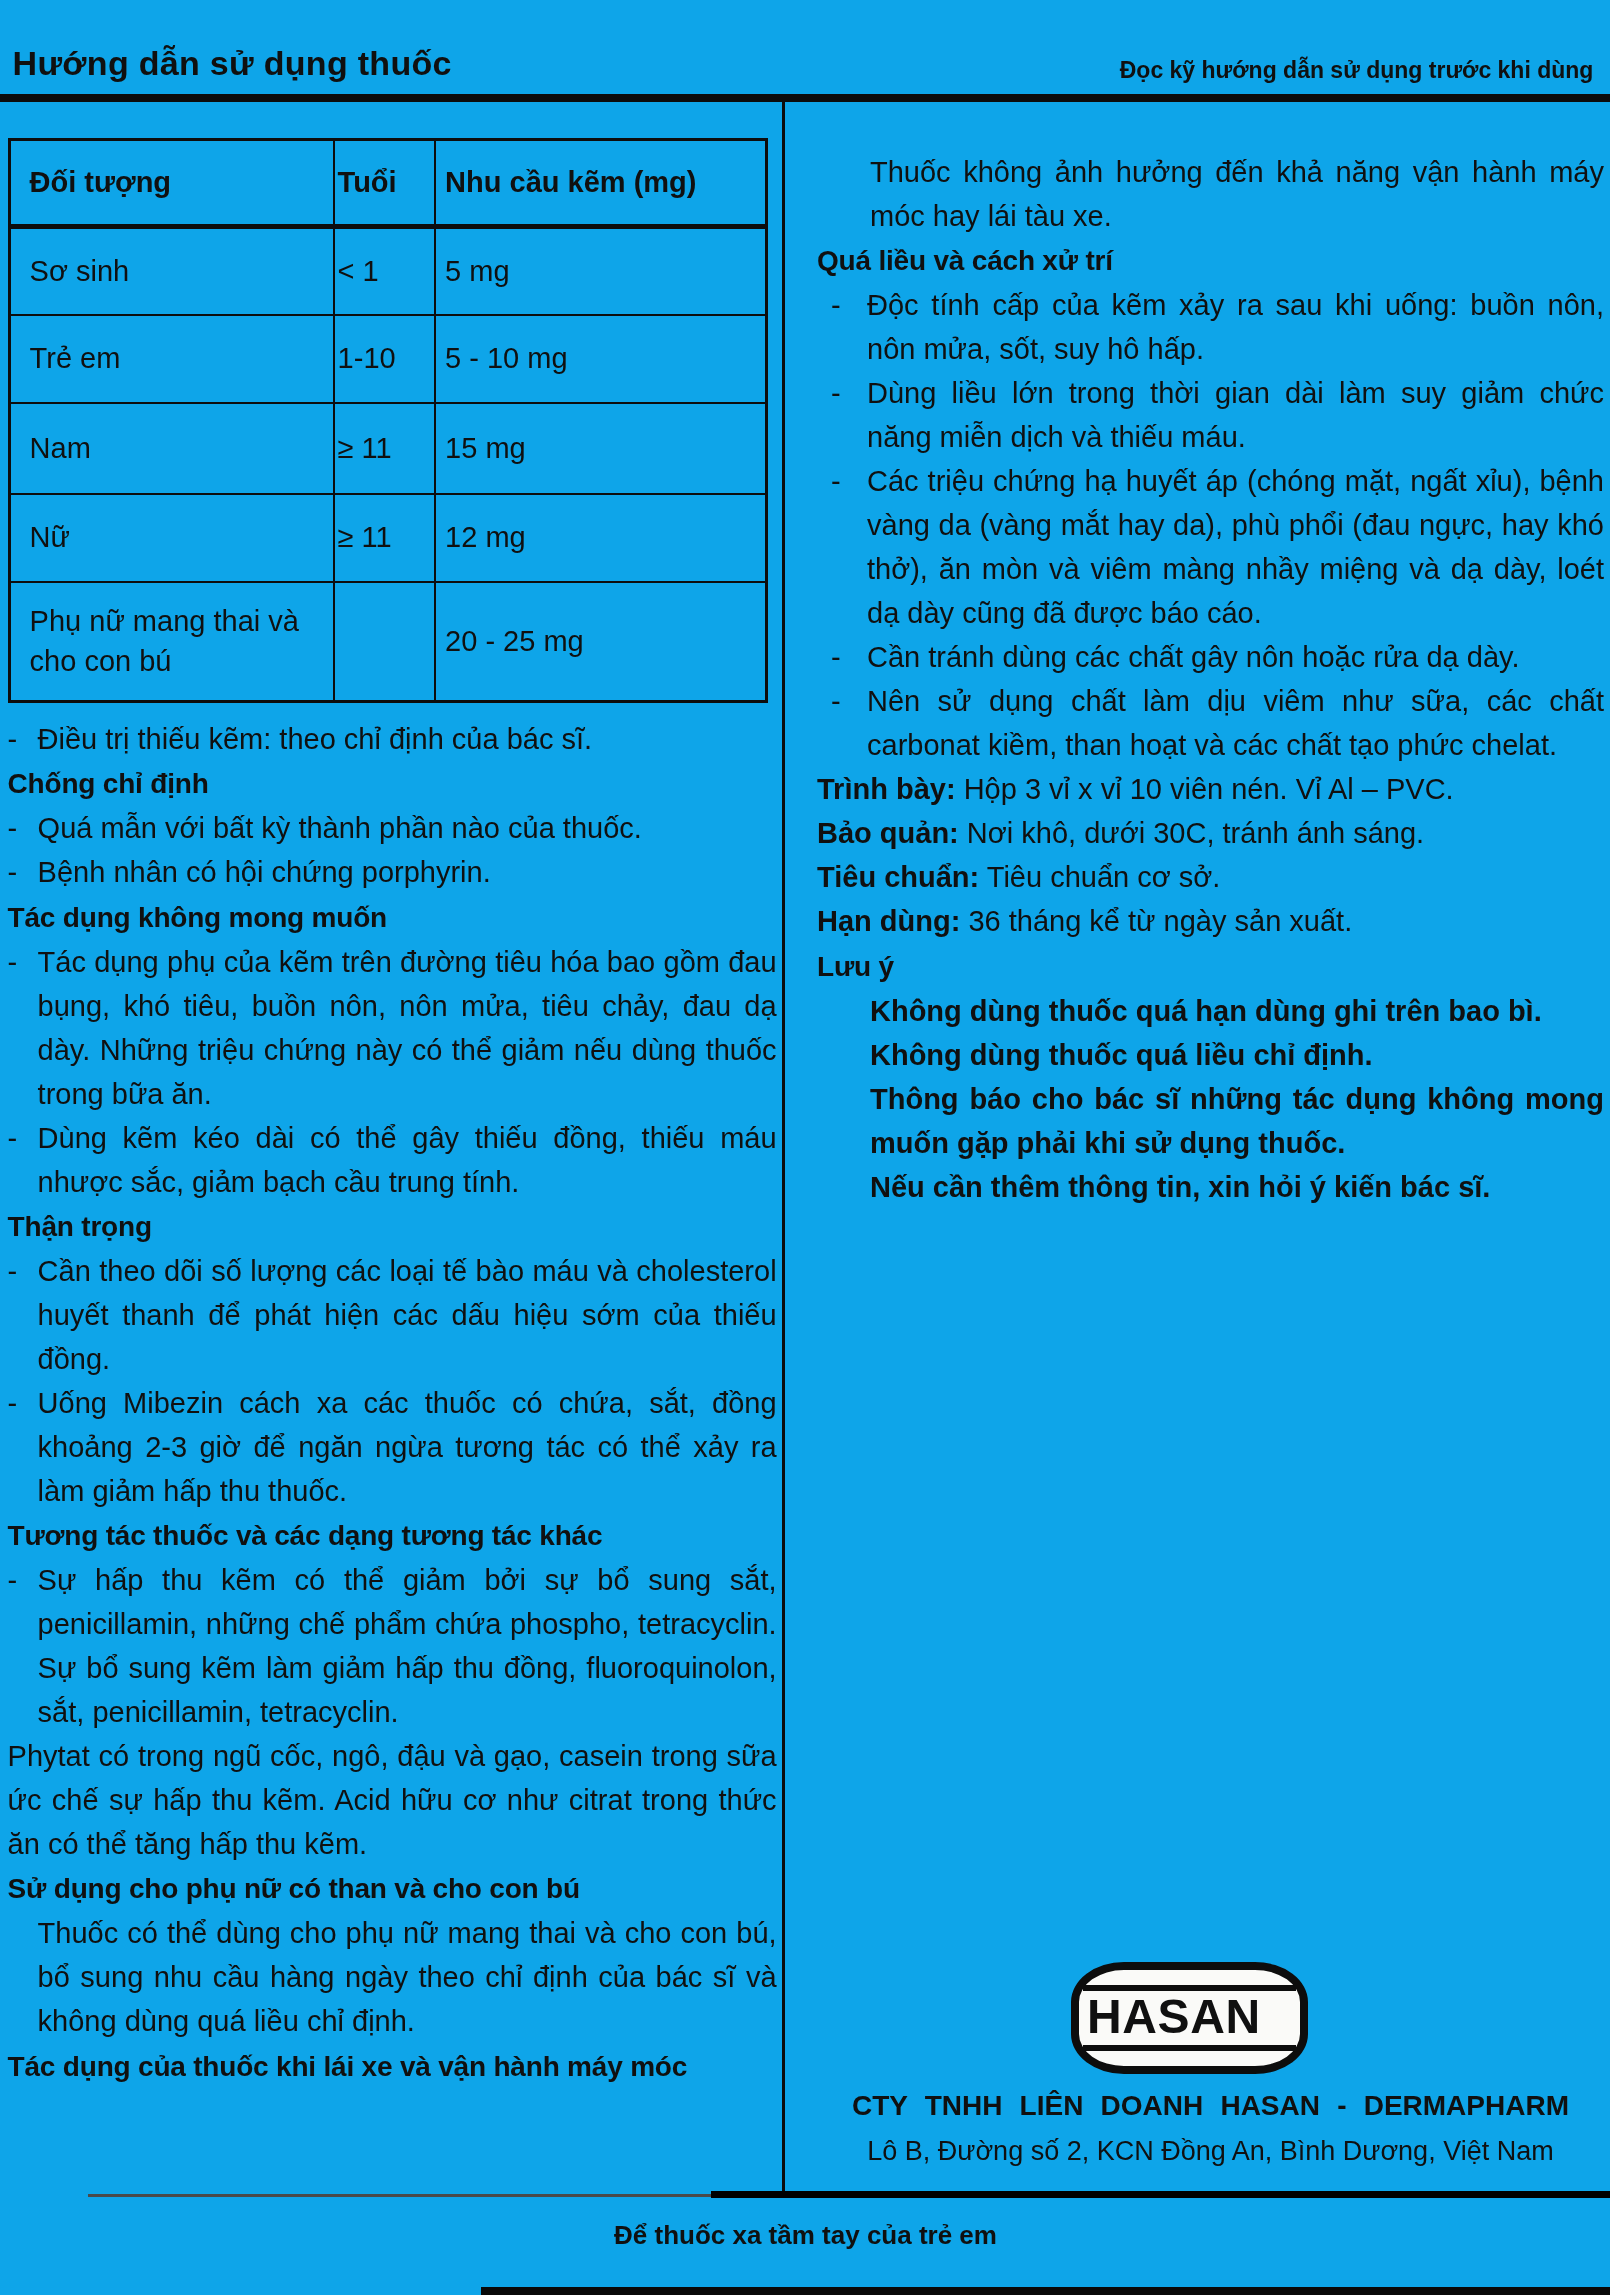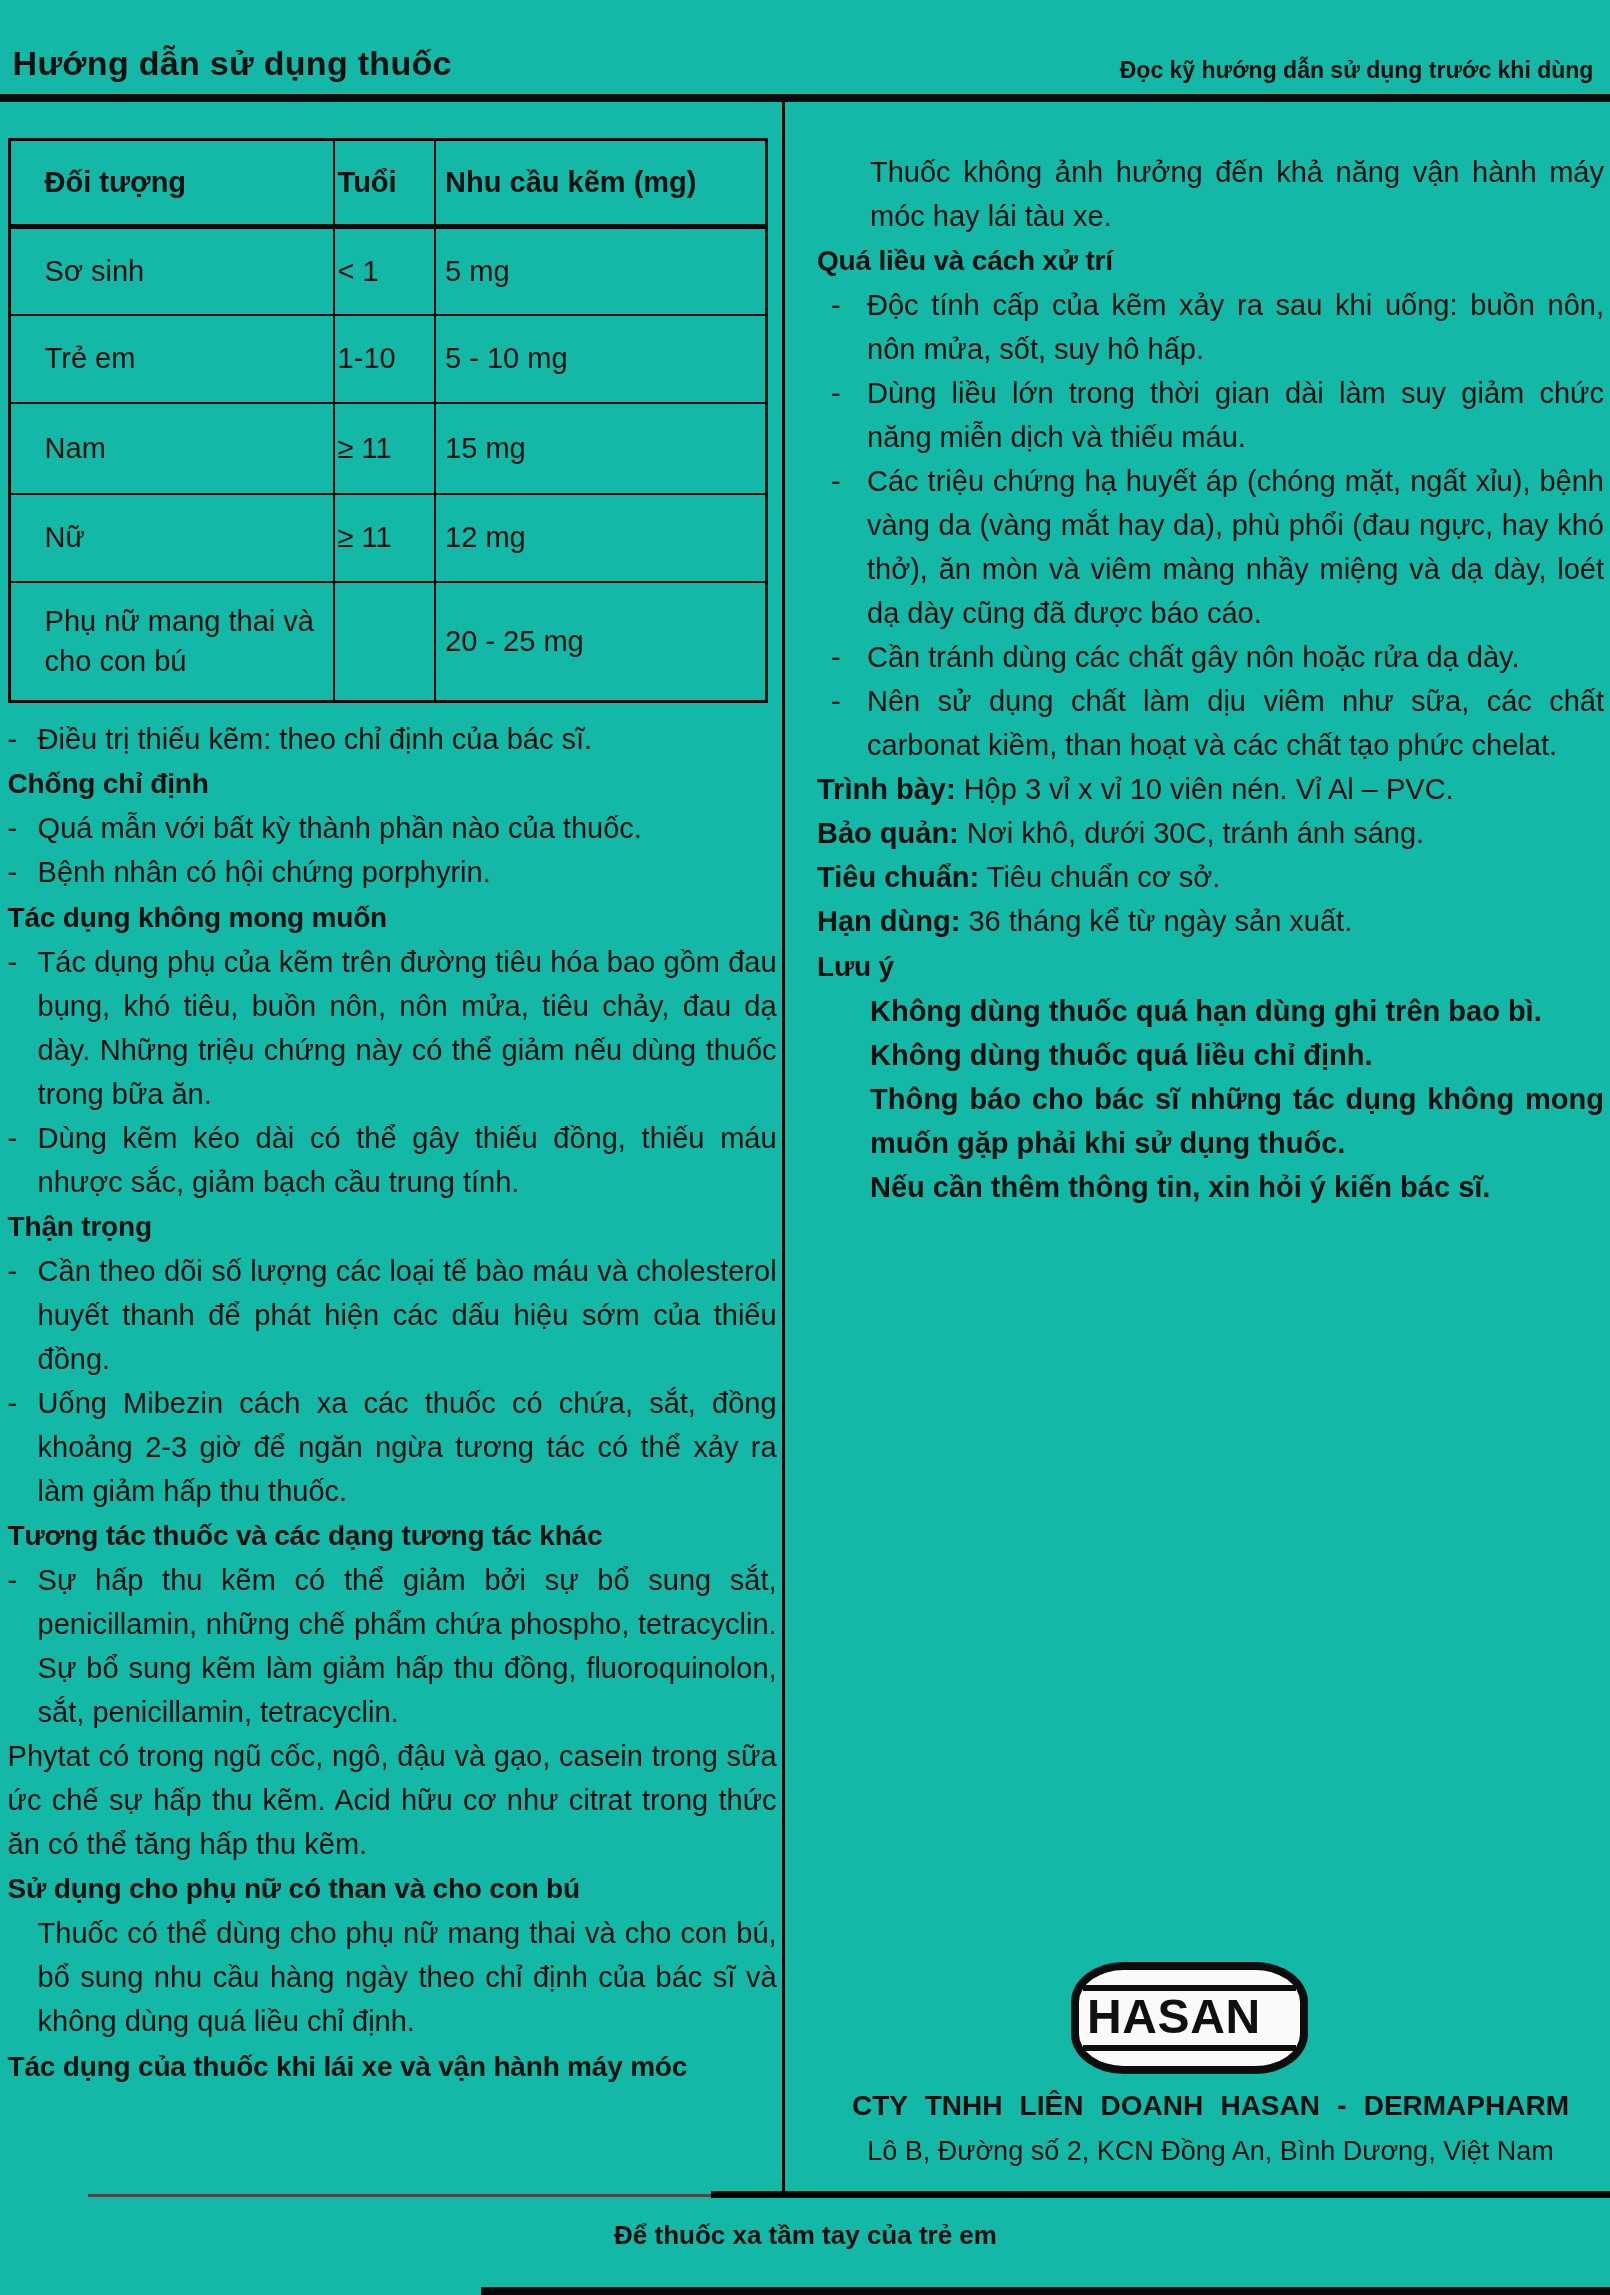--- a/index.html
+++ b/index.html
@@ -1,37 +1,37 @@
 <!DOCTYPE html>
 <html style="font-size:10px"><head>
 <meta charset="utf-8">
 <style>
   html,body{margin:0;padding:0;background:#d8d8d8;}
   .page{
-    position:relative;width:1611px;height:2295px;background:#14b8a6;
+    position:relative;width:1611px;height:2295px;background:#0ea5e9;
     font-family:"Liberation Sans","DejaVu Sans",sans-serif;color:#101010;
     overflow:hidden;
   }
   
   .h-left{position:absolute;left:12.6px;top:44px;font-size:34px;font-weight:700;letter-spacing:0.3px;}
   .h-right{position:absolute;right:17.6px;top:57px;font-size:23px;font-weight:700;}
   .header-rule{position:absolute;left:0;top:94px;width:1611px;height:7.6px;background:#0c0c0c;}
   .col-divider{position:absolute;left:782px;top:102px;width:3.1px;height:2090px;background:#0c0c0c;}
 
   
   .left-col{position:absolute;left:7.6px;top:138px;width:769px;}
   .right-col{position:absolute;left:817px;top:150px;width:787px;}
   .content{font-size:29px;line-height:44px;text-align:justify;}
   .right-col .content{margin-top:0;}
 
   
   table.zn{border-collapse:collapse;width:756px;border:3.8px solid #0d0d0d;table-layout:fixed;}
   table.zn th,table.zn td{border:2.5px solid #0d0d0d;font-size:29px;vertical-align:middle;}
   table.zn th{font-weight:700;text-align:left;border-bottom:5.7px solid #0d0d0d;}
-  table.zn .c1{padding-left:34px;text-align:left;}
+  table.zn .c1{padding-left:19px;text-align:left;}
   table.zn .c2{text-align:left;padding:0 2.5px;}
   table.zn .c3{padding-left:9px;text-align:left;}
   tr.r0{height:87px;}
   tr.r1{height:88px;}
   tr.r2{height:88px;}
   tr.r3{height:91px;}
   tr.r4{height:88px;}
   tr.r5{height:120px;}
   td .two-line{line-height:40px;display:inline-block;padding:6.3px 0;}
 

